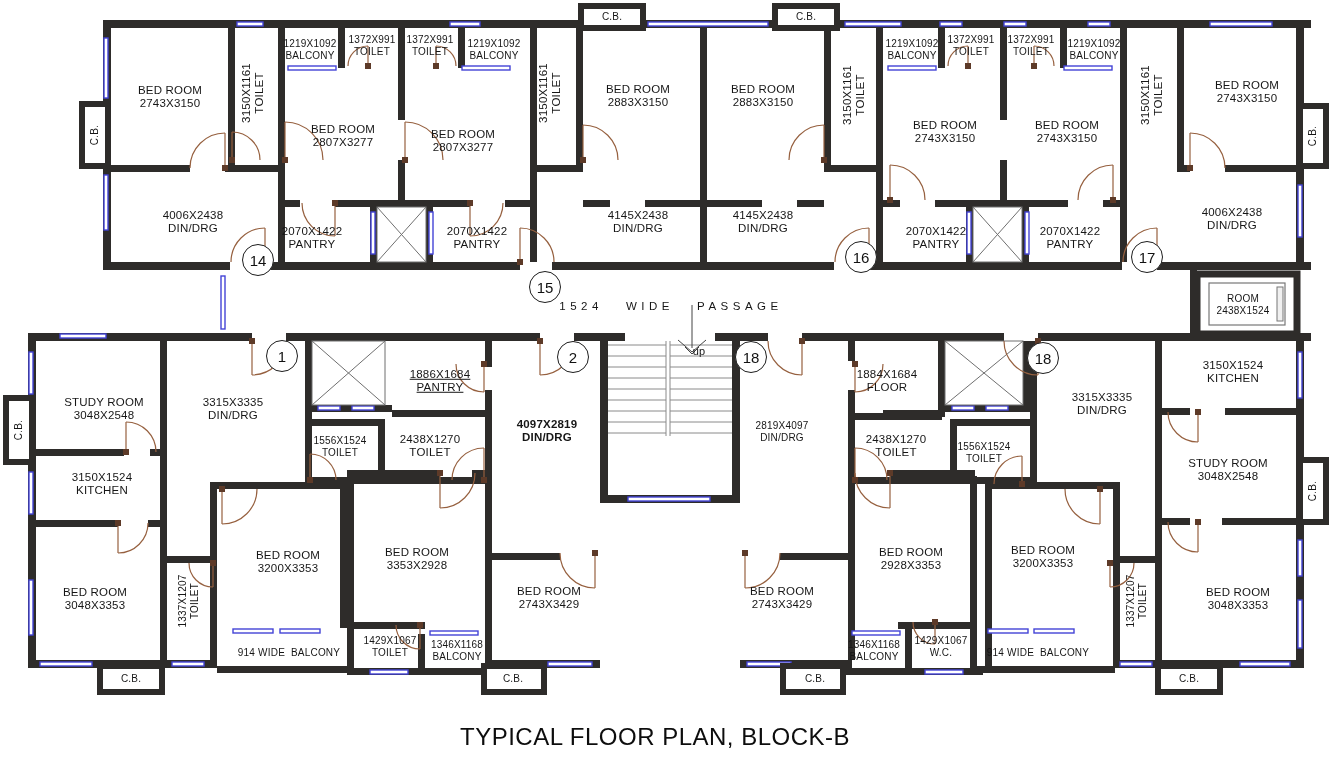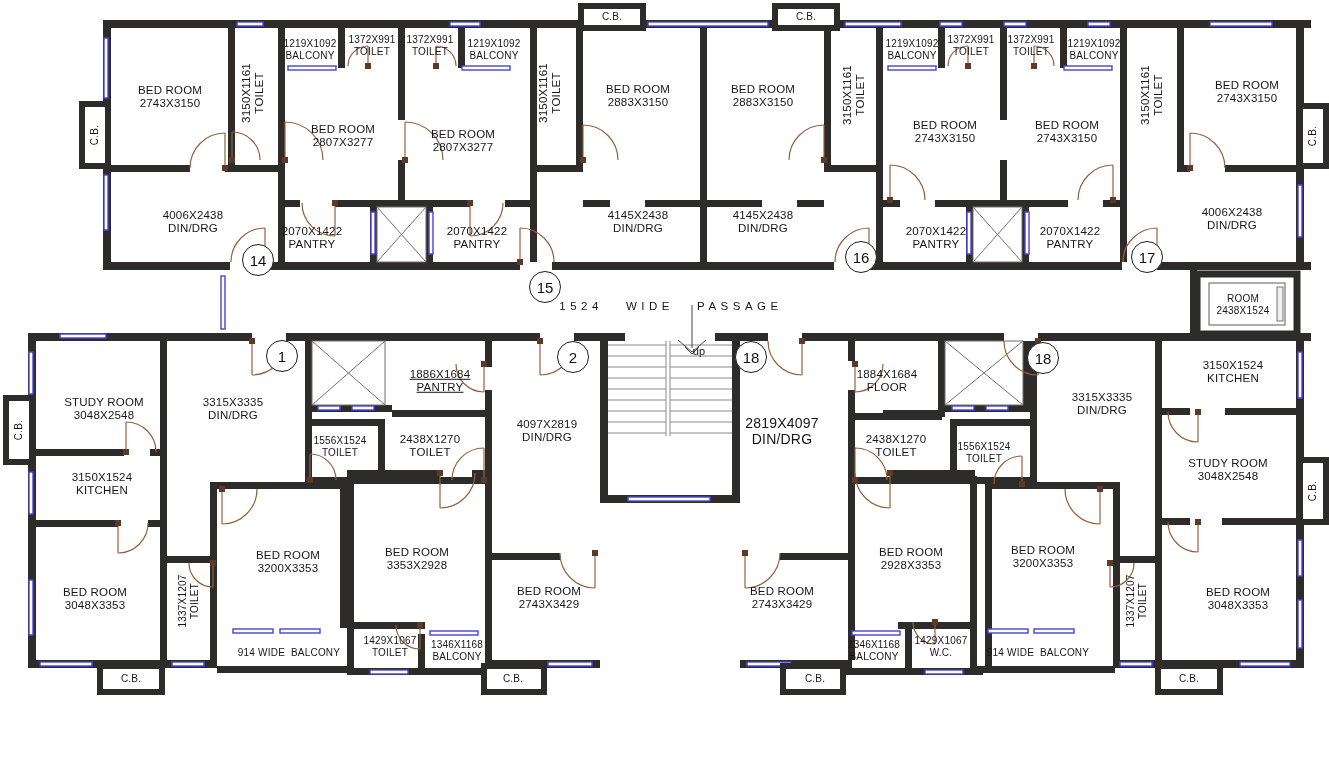--- a/index.html
+++ b/index.html
@@ -445,23 +445,23 @@
       <div class="lbl ls" style="left: 671px; top: 307px; font-size: 11.5px;">1524   WIDE   PASSAGE</div>
       <div class="lbl" style="left: 699px; top: 329px; font-size: 11px; margin-top: 22px;">up</div>
       <div class="lbl" style="left: 1243px; top: 304px; font-size: 10px;">ROOM
 2438X1524</div>
       <div class="lbl" style="left: 104px; top: 409px; font-size: 11.5px;">STUDY ROOM
 3048X2548</div>
       <div class="lbl" style="left: 233px; top: 409px; font-size: 11.5px;">3315X3335
 DIN/DRG</div>
       <div class="lbl" style="left: 440px; top: 381px; font-size: 11.5px; text-decoration: underline;">1886X1684
 PANTRY</div>
-      <div class="lbl" style="left: 547px; top: 431px; font-size: 11.5px;">4097X2819
-DIN/DRG</div>
-      <div class="lbl" style="left: 782px; top: 431px; font-size: 14px;">2819X4097
+      <div class="lbl" style="left: 547px; top: 431px; font-size: 11.5px; font-weight: bold;">4097X2819
+DIN/DRG</div>
+      <div class="lbl" style="left: 782px; top: 431px; font-size: 10px;">2819X4097
 DIN/DRG</div>
       <div class="lbl" style="left: 887px; top: 381px; font-size: 11.5px;">1884X1684
 FLOOR</div>
       <div class="lbl" style="left: 1102px; top: 404px; font-size: 11.5px;">3315X3335
 DIN/DRG</div>
       <div class="lbl" style="left: 1233px; top: 372px; font-size: 11.5px;">3150X1524
 KITCHEN</div>
       <div class="lbl" style="left: 340px; top: 446px; font-size: 10px;">1556X1524
 TOILET</div>
       <div class="lbl" style="left: 430px; top: 446px; font-size: 11.5px;">2438X1270
@@ -512,13 +512,14 @@
       <div class="lbl" style="left: 1189px; top: 679px; font-size: 10px;">C.B.</div>
       <div class="badge" style="left: 573px; top: 357px;">2</div>
       <div class="badge" style="left: 282px; top: 356px;">1</div>
       <div class="badge" style="left: 258px; top: 260px;">14</div>
       <div class="badge" style="left: 545px; top: 255px; margin-top: 32px;">15</div>
       <div class="badge" style="left: 861px; top: 257px;">16</div>
       <div class="badge" style="left: 1147px; top: 257px;">17</div>
       <div class="badge" style="left: 1043px; top: 358px;">18</div>
       <div class="badge" style="left: 751px; top: 357px;">18</div>
     </div>
+  <div id="title">TYPICAL FLOOR PLAN, BLOCK-B</div>
 </div>
 
 </body></html>

